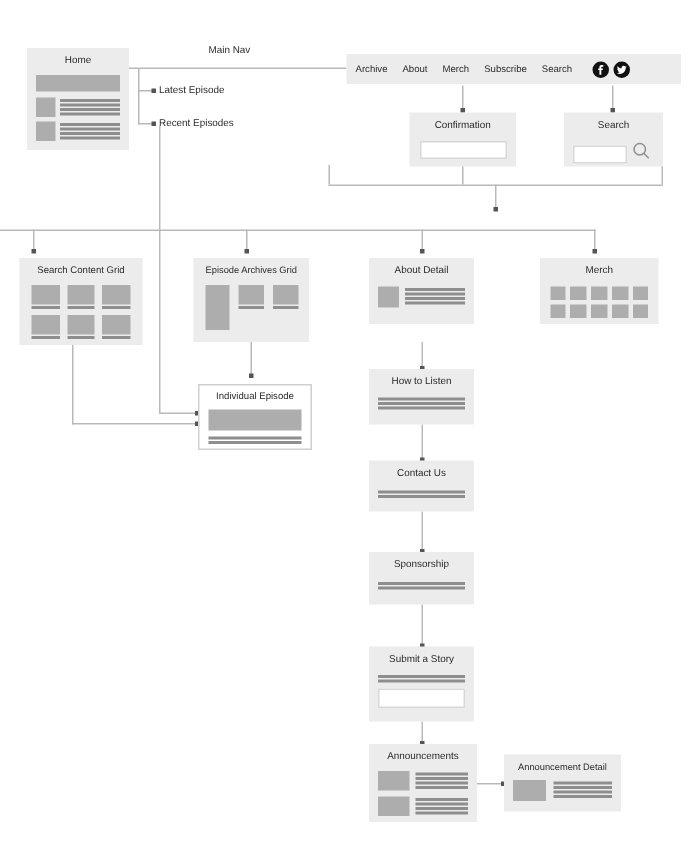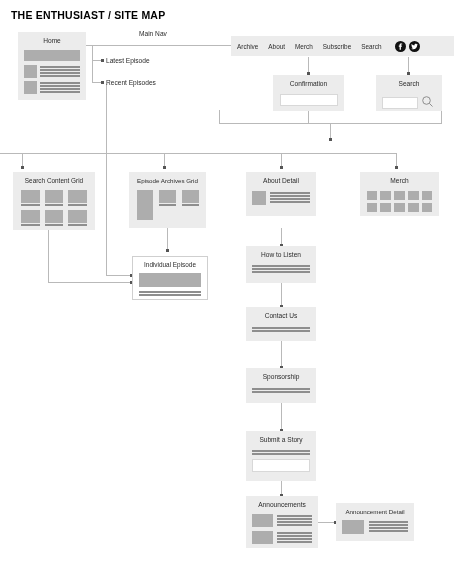--- a/index.html
+++ b/index.html
@@ -117,21 +117,20 @@
   }
 
   
   .magnifier { position: absolute; }
 </style>
 </head>
 <body>
 
 <div id="canvas">
 
-  <div class="page-title">THE ENTHUSIAST / SITE MAP</div>
 
   <div class="conn conn-h" style="left:86px; top:45px; width:145px;"></div>
 
   <div class="conn conn-v" style="left:92px; top:46px; height:14px;"></div>
   <div class="conn conn-h" style="left:92px; top:60px; width:10px;"></div>
   <div class="dot" style="left:101px; top:59px;"></div>
 
   <div class="conn conn-v" style="left:92px; top:60px; height:23px;"></div>
   <div class="conn conn-h" style="left:92px; top:82px; width:10px;"></div>
   <div class="dot" style="left:101px; top:81px;"></div>

